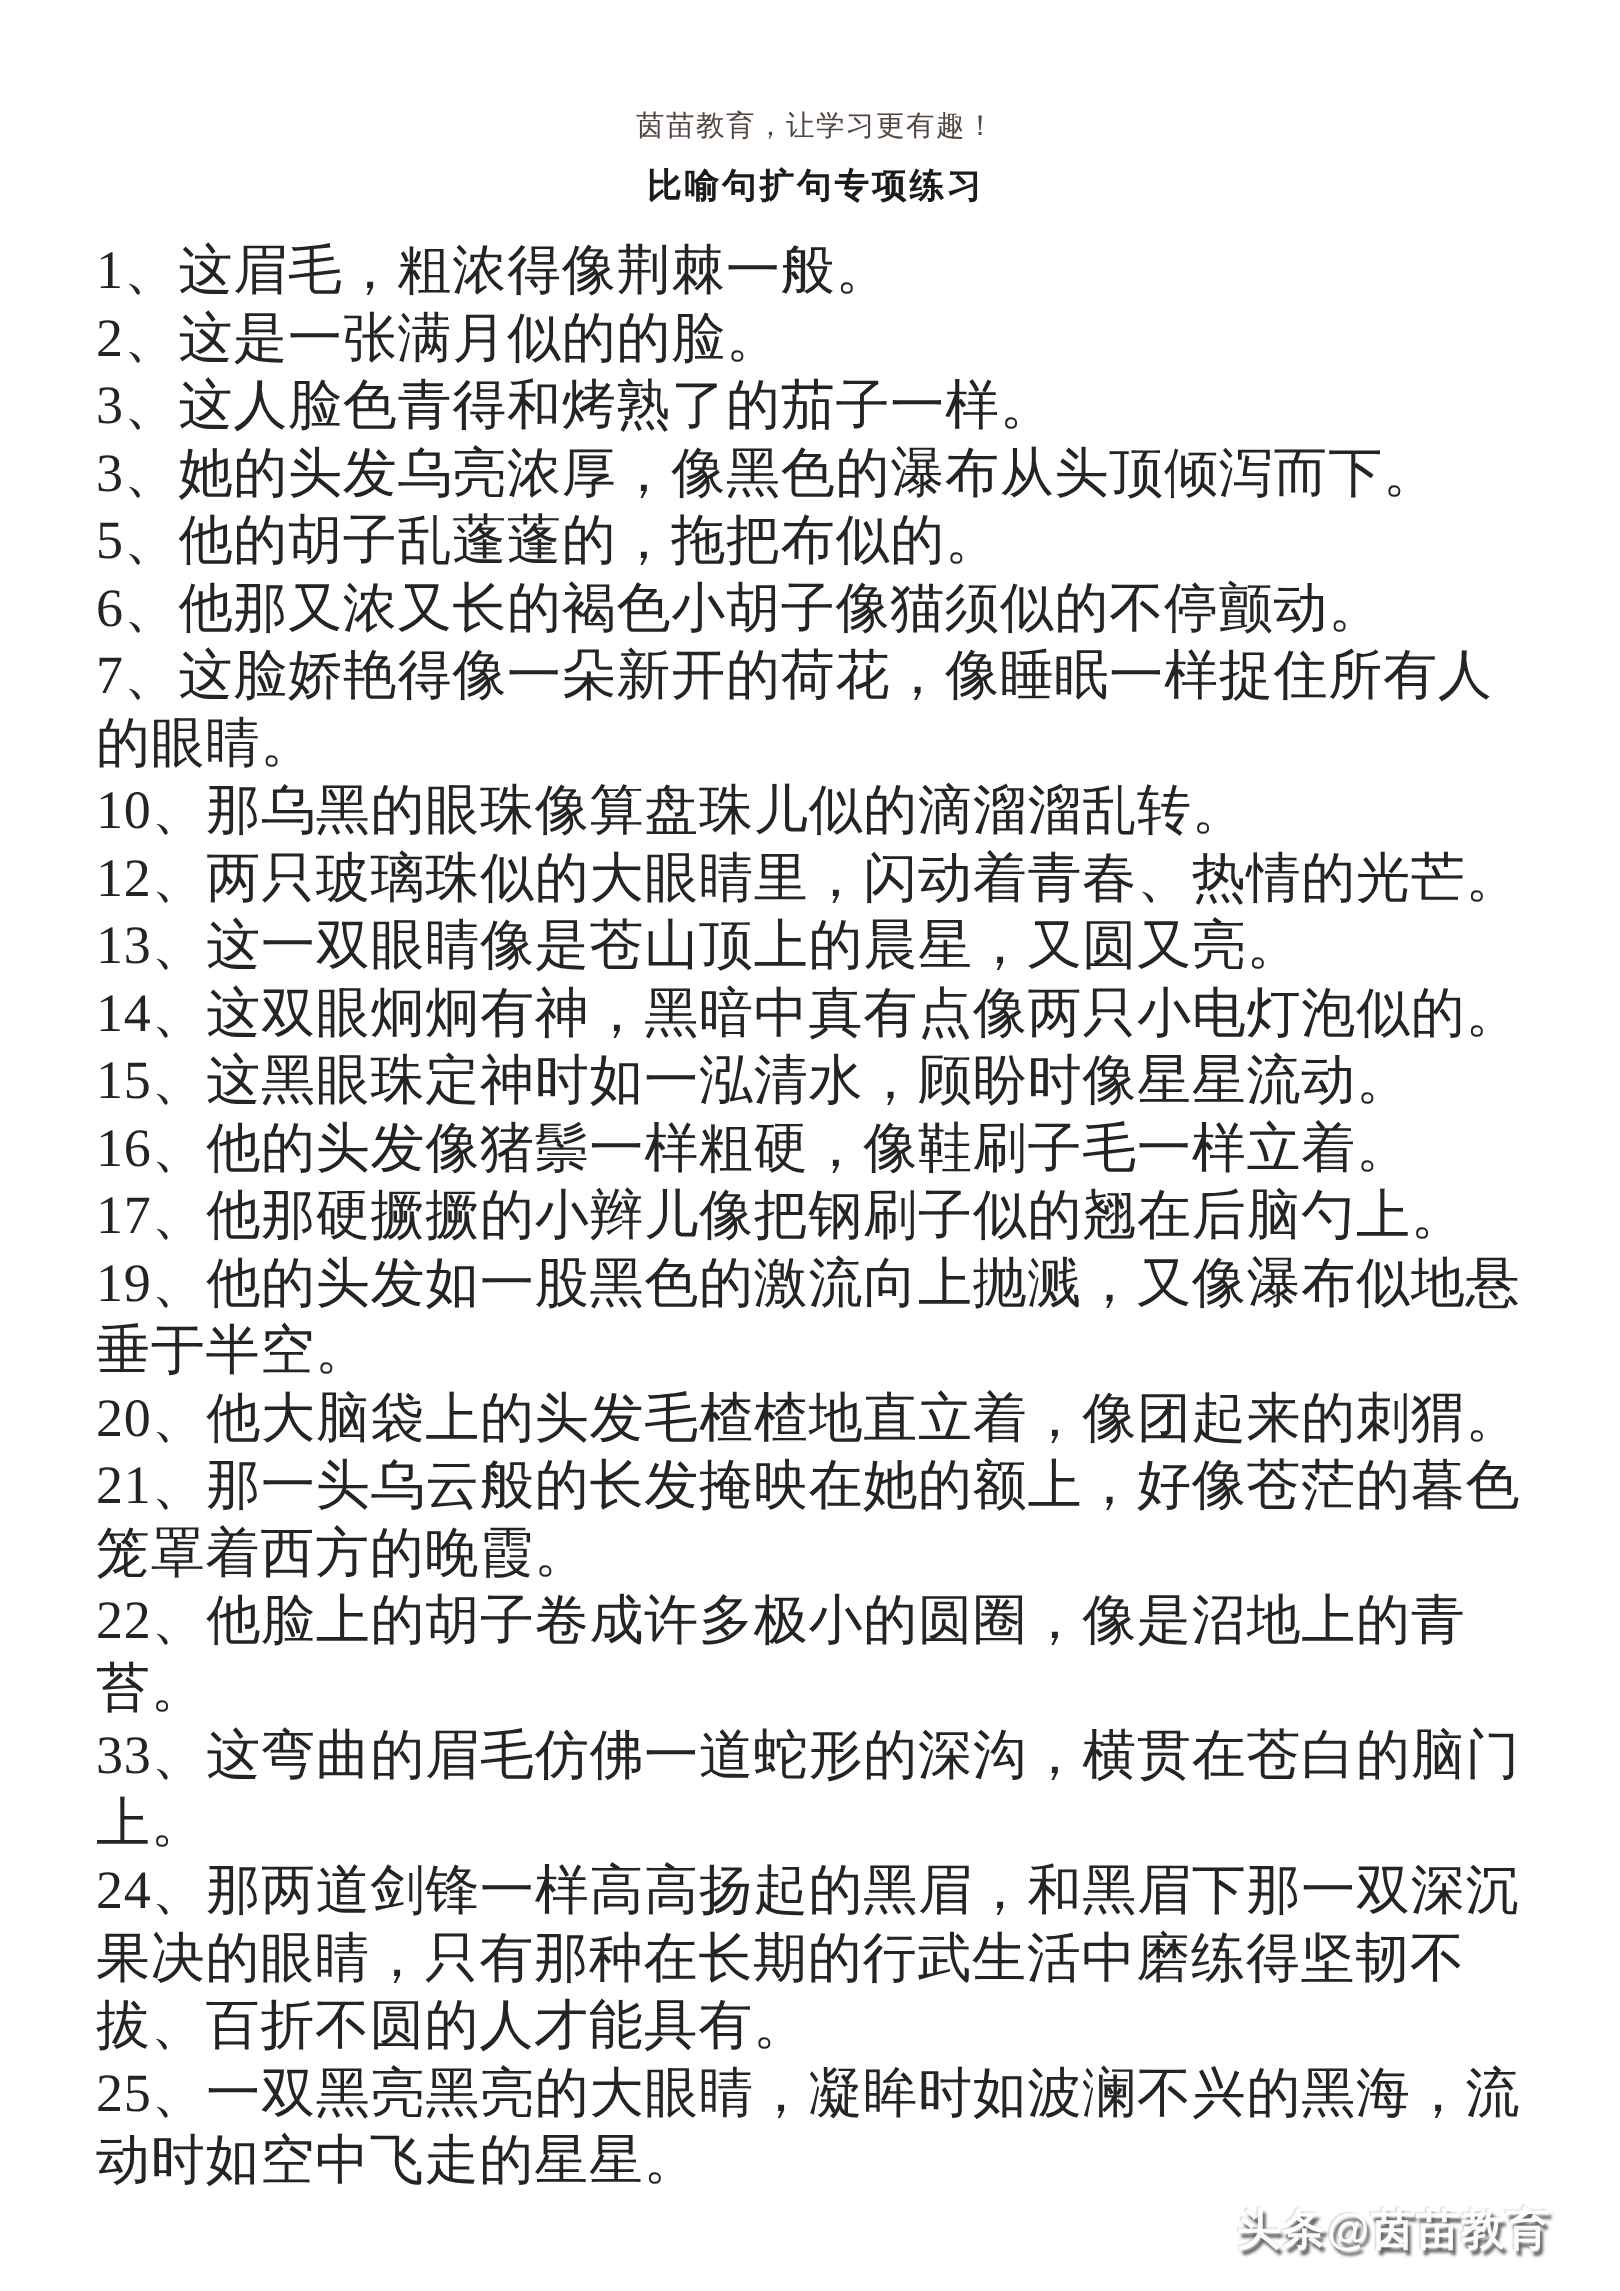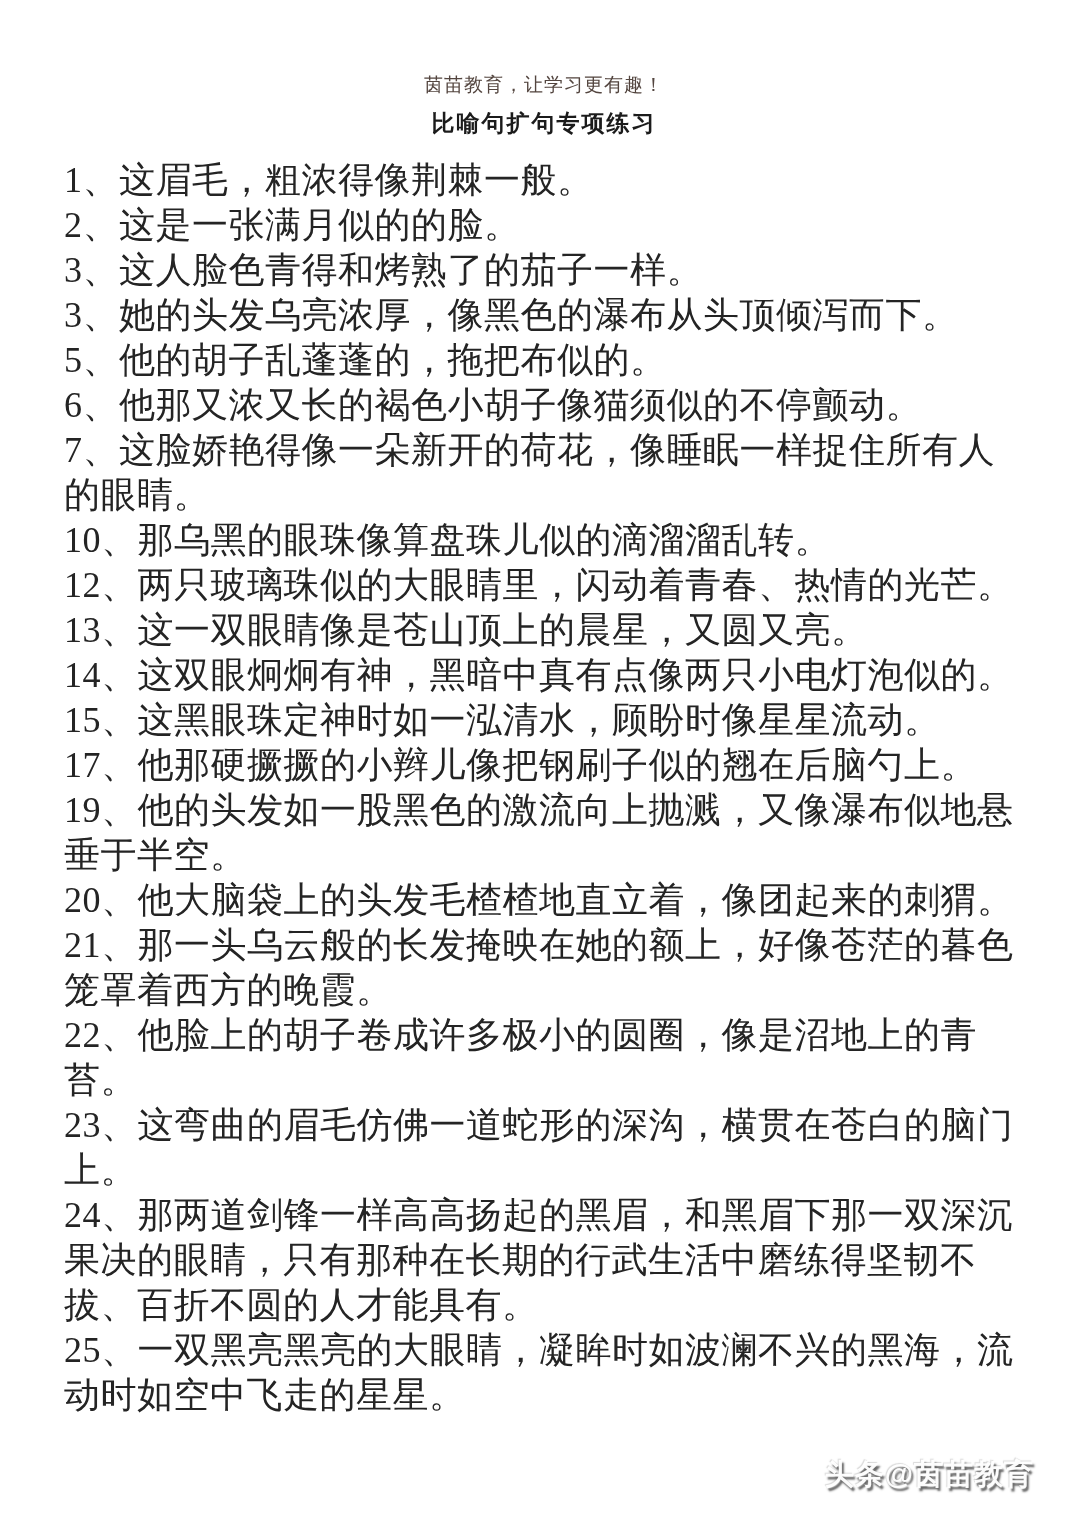--- a/index.html
+++ b/index.html
@@ -42,21 +42,21 @@
     letter-spacing: 0.5px;
   }
   .exercise-list p {
     margin: 0;
     text-align: left;
     word-break: break-all;
   }
   .watermark {
     position: absolute;
     right: 46px;
-    bottom: 32px;
+    bottom: 20px;
     font-family: "Liberation Sans", "DejaVu Sans", sans-serif;
     font-size: 29px;
     font-weight: 700;
     letter-spacing: 1px;
     color: rgba(255, 255, 255, 0.97);
     text-shadow:
       2px 3px 2px rgba(75, 75, 75, 0.85),
       -1px -1px 1px rgba(150, 150, 150, 0.35);
   }
 </style>
@@ -74,24 +74,25 @@
       <p>3、这人脸色青得和烤熟了的茄子一样。</p>
       <p>3、她的头发乌亮浓厚，像黑色的瀑布从头顶倾泻而下。</p>
       <p>5、他的胡子乱蓬蓬的，拖把布似的。</p>
       <p>6、他那又浓又长的褐色小胡子像猫须似的不停颤动。</p>
       <p>7、这脸娇艳得像一朵新开的荷花，像睡眠一样捉住所有人的眼睛。</p>
       <p>10、那乌黑的眼珠像算盘珠儿似的滴溜溜乱转。</p>
       <p>12、两只玻璃珠似的大眼睛里，闪动着青春、热情的光芒。</p>
       <p>13、这一双眼睛像是苍山顶上的晨星，又圆又亮。</p>
       <p>14、这双眼炯炯有神，黑暗中真有点像两只小电灯泡似的。</p>
       <p>15、这黑眼珠定神时如一泓清水，顾盼时像星星流动。</p>
+      <p>16、他的头发像猪鬃一样粗硬，像鞋刷子毛一样立着。</p>
       <p>17、他那硬撅撅的小辫儿像把钢刷子似的翘在后脑勺上。</p>
       <p>19、他的头发如一股黑色的激流向上抛溅，又像瀑布似地悬垂于半空。</p>
       <p>20、他大脑袋上的头发毛楂楂地直立着，像团起来的刺猬。</p>
       <p>21、那一头乌云般的长发掩映在她的额上，好像苍茫的暮色笼罩着西方的晚霞。</p>
       <p>22、他脸上的胡子卷成许多极小的圆圈，像是沼地上的青苔。</p>
-      <p>23、这弯曲的眉毛仿佛一道蛇形的深沟，横贯在苍白的脑门上。</p>
+      <p>33、这弯曲的眉毛仿佛一道蛇形的深沟，横贯在苍白的脑门上。</p>
       <p>24、那两道剑锋一样高高扬起的黑眉，和黑眉下那一双深沉果决的眼睛，只有那种在长期的行武生活中磨练得坚韧不拔、百折不圆的人才能具有。</p>
       <p>25、一双黑亮黑亮的大眼睛，凝眸时如波澜不兴的黑海，流动时如空中飞走的星星。</p>
     </main>
 
   <div class="watermark">头条@茵苗教育</div>
 </div>
 
 </body></html>

